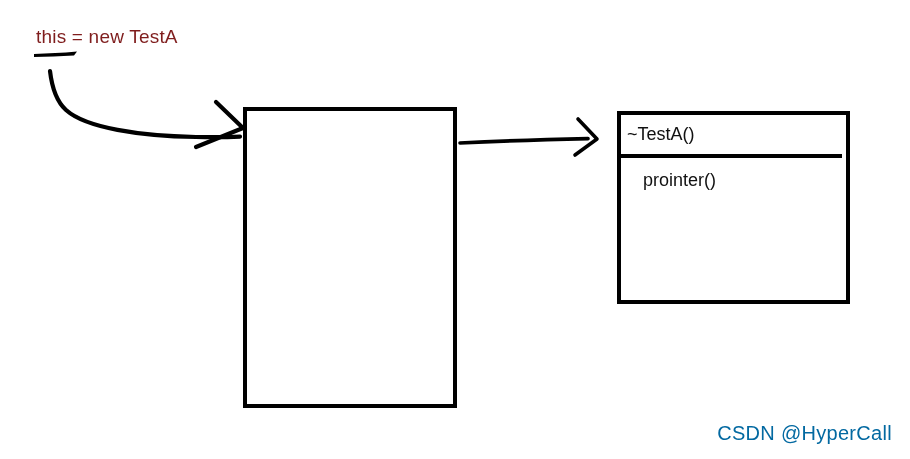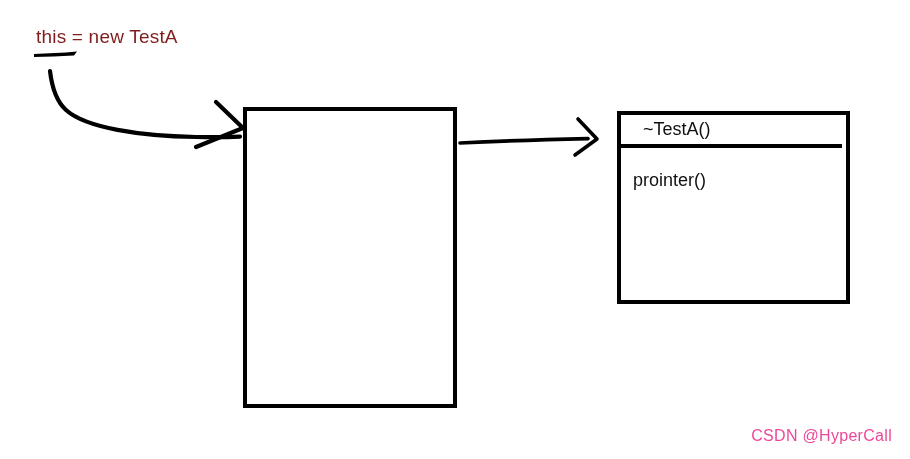--- a/index.html
+++ b/index.html
@@ -69,38 +69,38 @@
     left: 0; top: 0; right: 0; height: 67px;
     border-bottom: 4px solid #000000;
     justify-content: center;
   }
   #left-cell-1 .cell-label { font-size: 19px; }
   #left-cell-2 {
     left: 0; top: 67px; right: 0; bottom: 0;
   }
   
   #right-cell-1 {
-    left: 0; top: 0; right: 4px; height: 33px;
+    left: 0; top: 0; right: 4px; height: 43px;
     border-bottom: 4px solid #000000;
-    padding-left: 22px;
+    padding-left: 6px;
   }
   #right-cell-2 {
     left: 0; top: 43px; right: 0; height: 48px;
     border-bottom: 4px solid #000000;
-    padding-left: 12px;
+    padding-left: 22px;
   }
   #right-cell-3 {
     left: 0; top: 87px; right: 0; bottom: 0;
   }
   #watermark {
     position: absolute;
     right: 18px;
     bottom: 14px;
-    font-size: 16px;
-    color: #ec4899;
+    font-size: 20px;
+    color: #0369a1;
     white-space: nowrap;
     letter-spacing: 0.3px;
   }
 </style>
 </head>
 <body>
 
 <div id="canvas">
 
   <div class="note-text">this = new TestA</div>

